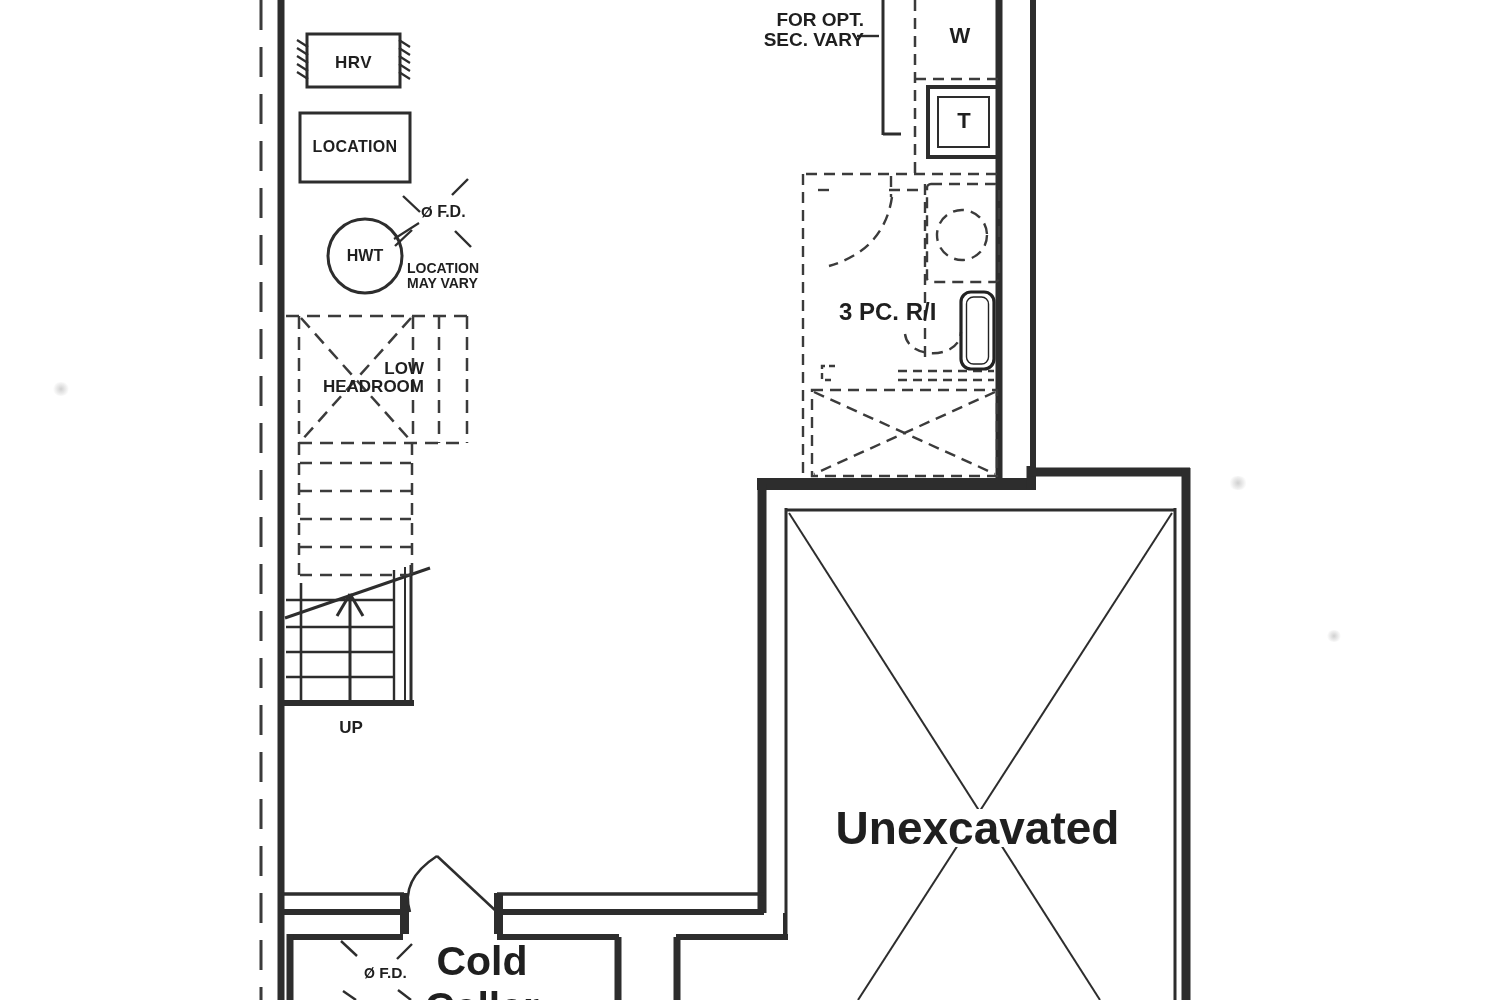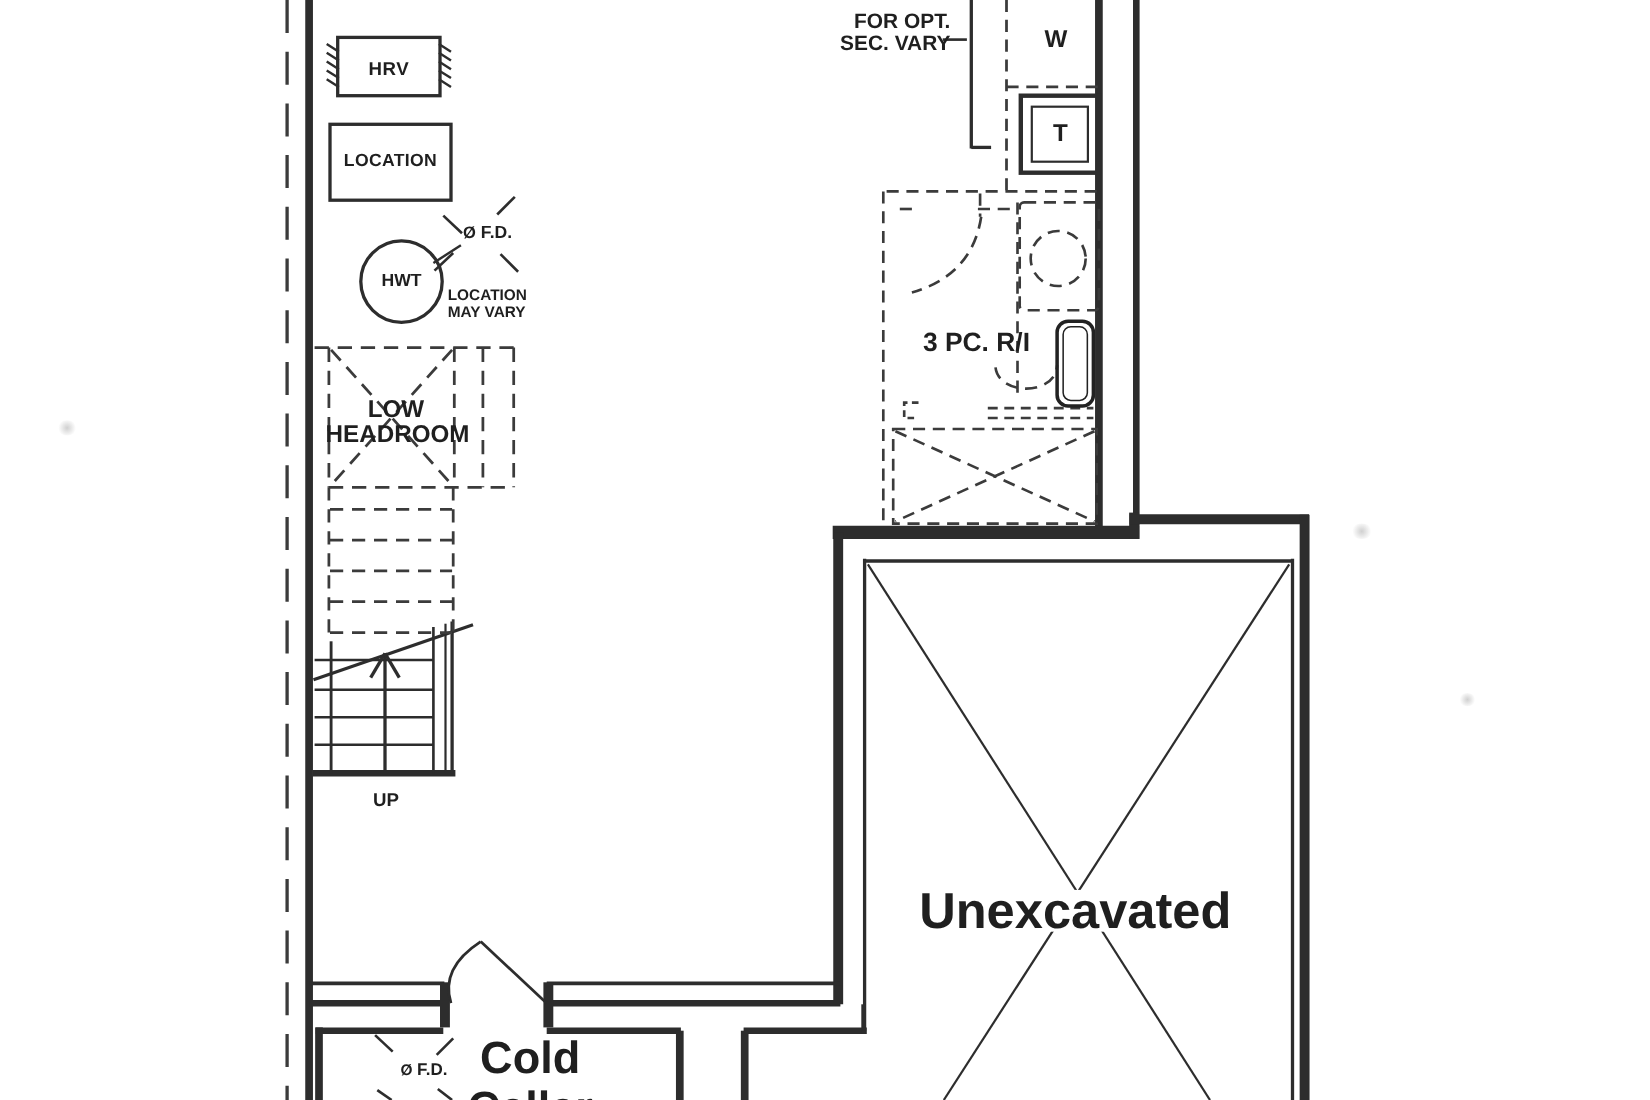--- a/index.html
+++ b/index.html
@@ -188,21 +188,21 @@
     <span>F.D.</span>
   </div>
 
   <div class="lbl center" style="left:328px;top:246px;width:74px;height:20px;font-size:16px;text-align:right;">HWT</div>
 
   <div class="lbl" style="left:407px;top:261px;font-size:14px;">
     <div>LOCATION</div>
     <div>MAY VARY</div>
   </div>
 
-  <div class="lbl" style="left:296px;top:360px;width:128px;font-size:22px;text-align:center;">
+  <div class="lbl" style="left:296px;top:360px;width:128px;font-size:17px;text-align:right;">
     <div>LOW</div>
     <div>HEADROOM</div>
   </div>
 
   <div class="lbl center" style="left:332px;top:708px;width:38px;height:20px;font-size:17px;margin-top:10px;">UP</div>
 
   <div class="lbl" style="left:364px;top:965px;font-size:15.5px;">
     <span style="font-size:14px;">Ø</span>
     <span>F.D.</span>
   </div>

